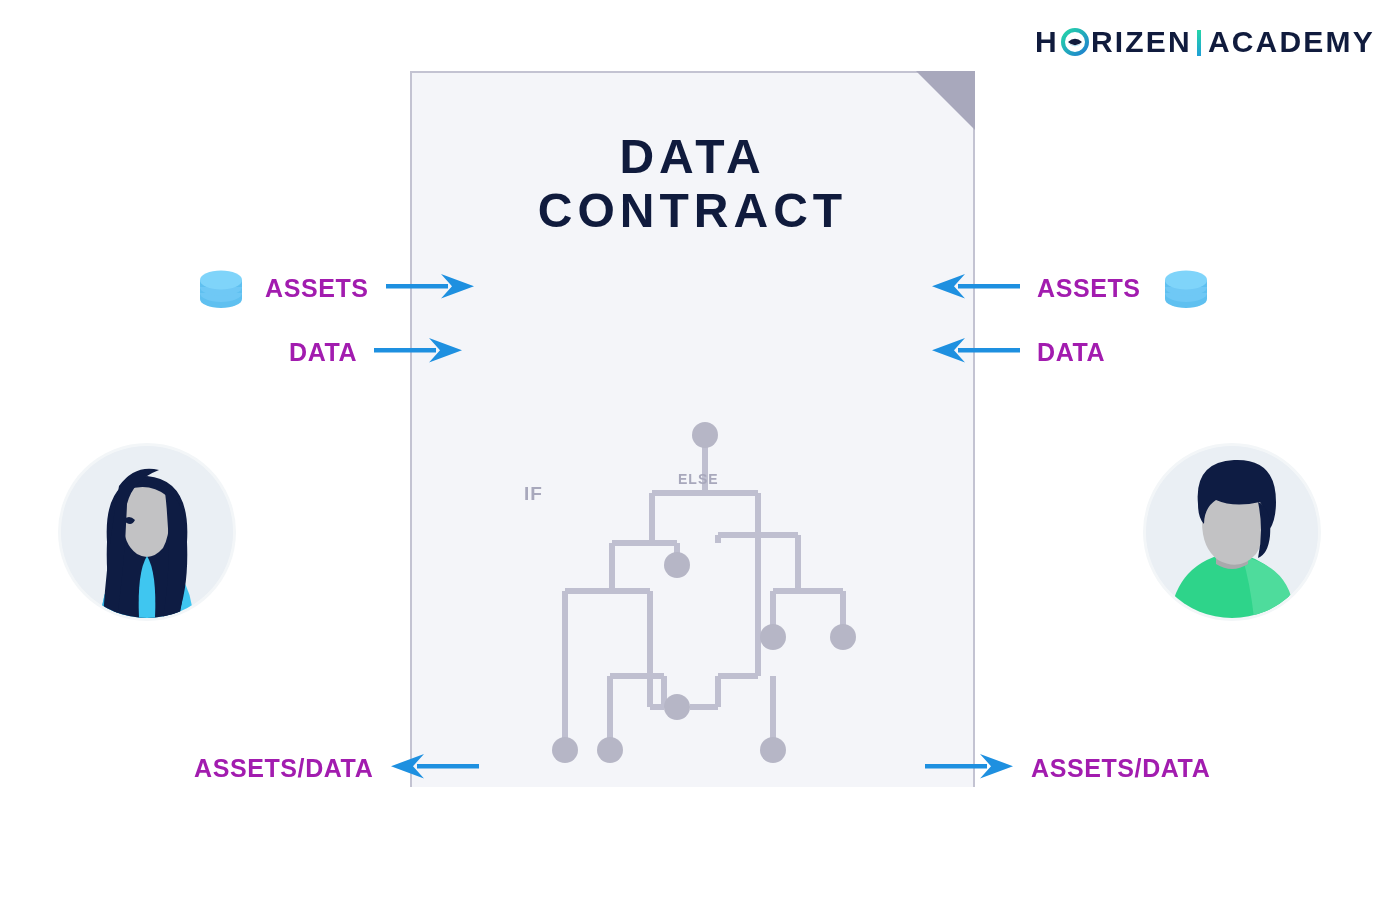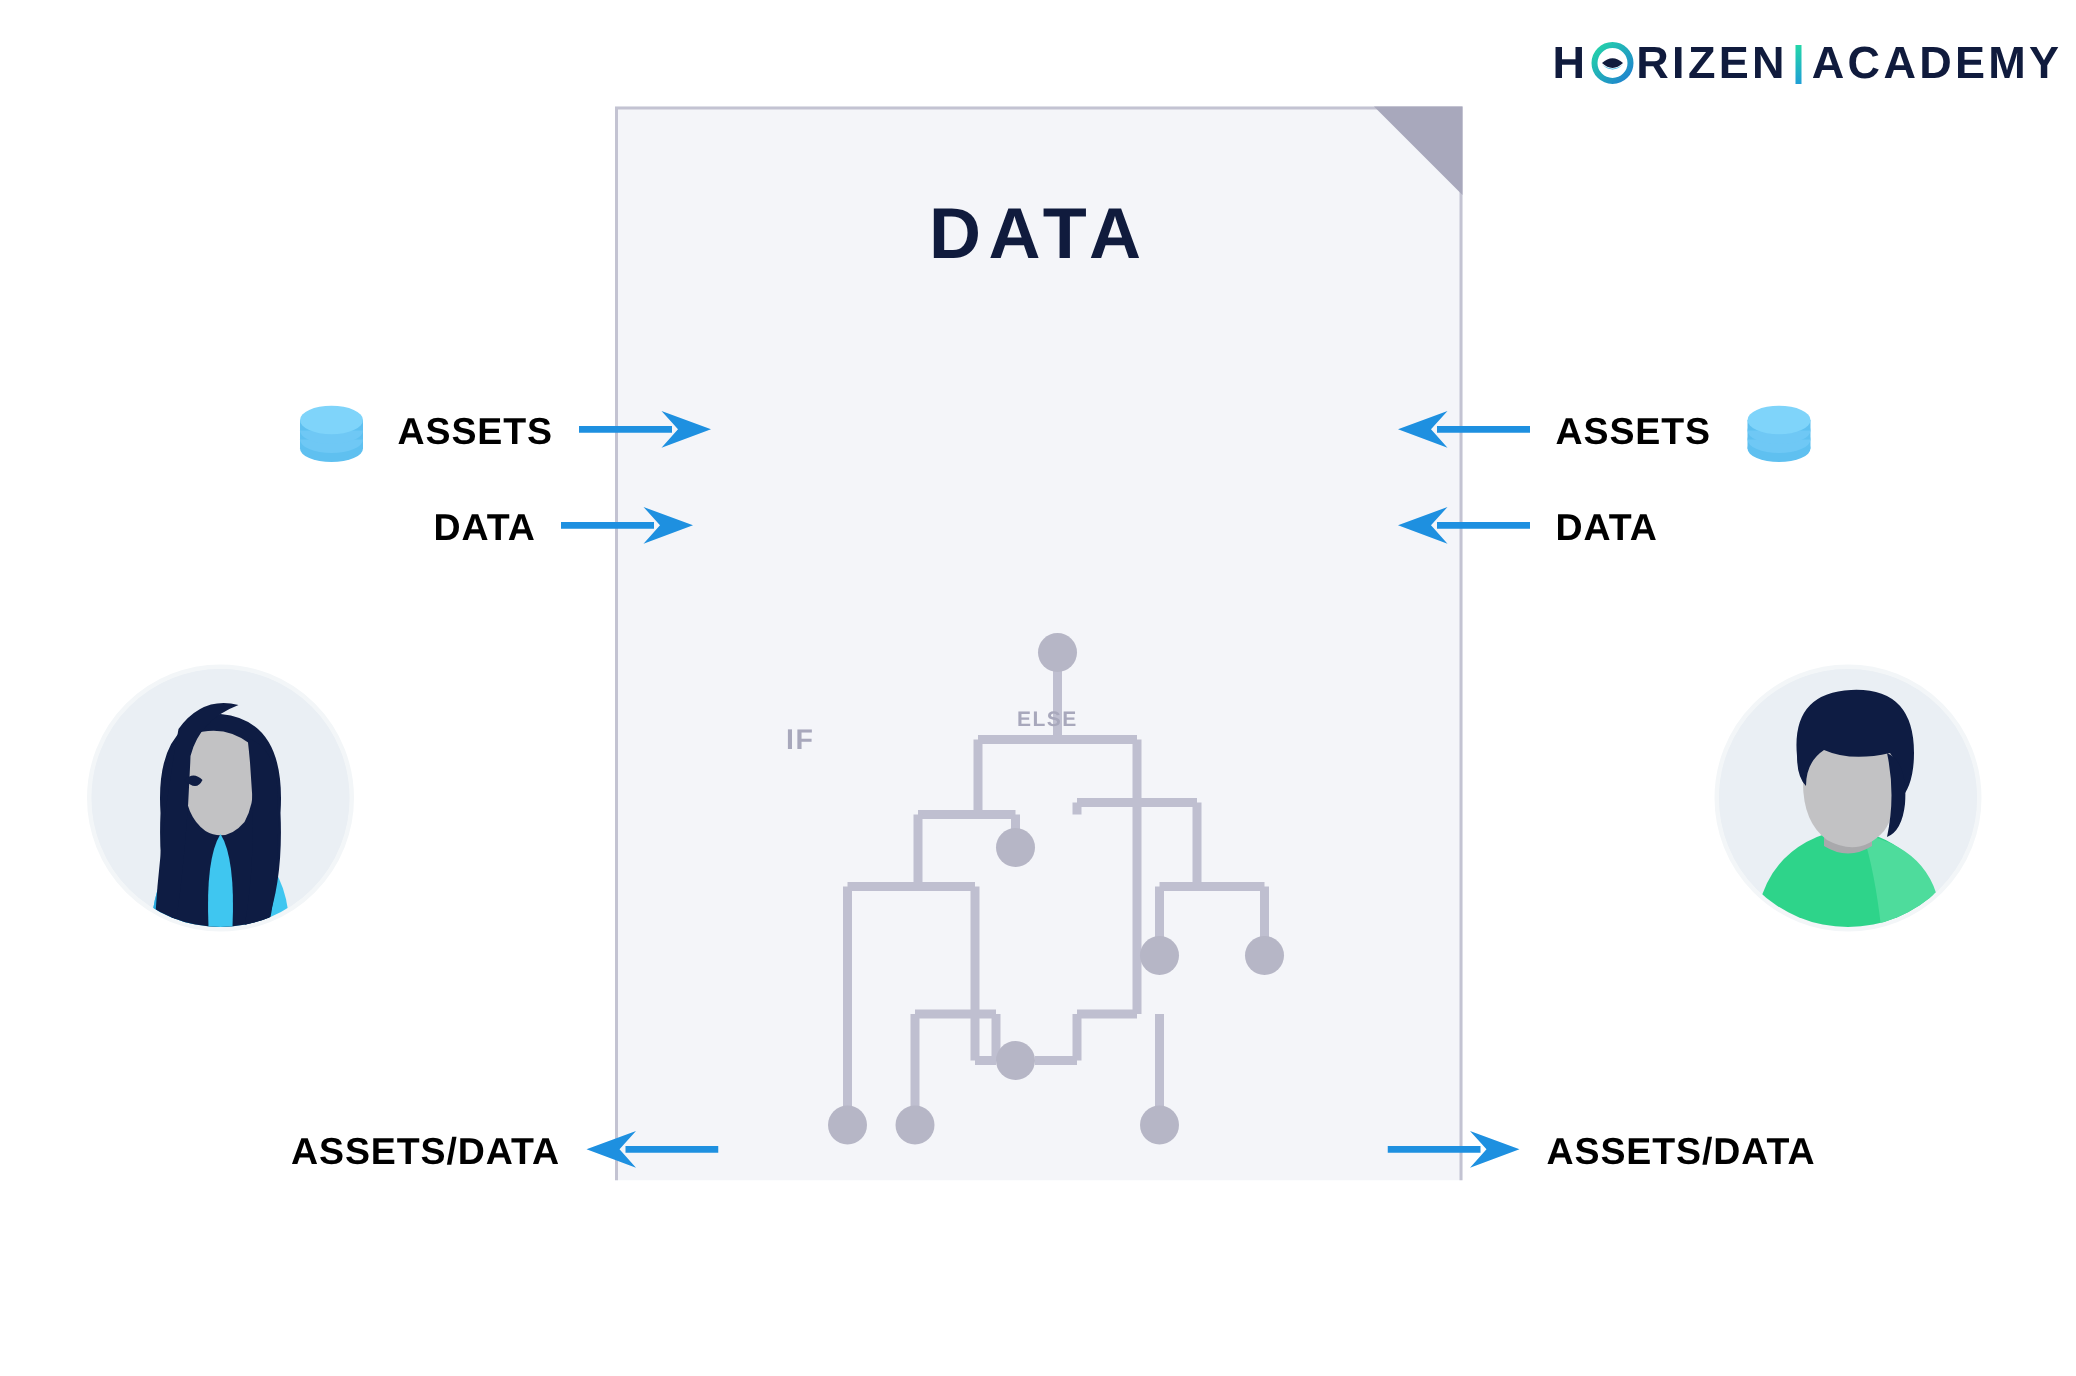--- a/index.html
+++ b/index.html
@@ -105,21 +105,21 @@
     position: absolute;
     display: flex;
     align-items: center;
     height: 36px;
   }
   .flow-label {
     font-family: "Liberation Sans", sans-serif;
     font-weight: bold;
     font-size: 25px;
     letter-spacing: 0.6px;
-    color: #000000;
+    color: #a21caf;
     white-space: nowrap;
     line-height: 1;
   }
   .coin {
     position: relative;
     width: 50px;
     height: 46px;
     flex: none;
   }
   .arrow-wrap { flex: none; }
@@ -156,20 +156,21 @@
         <path d="M16 30 q14 -13 28 0 q-14 13 -28 0 z" fill="#101B3D"></path>
         <path d="M16 32 q14 11 28 0 q-14 13 -28 0 z" fill="#2FAEE0"></path>
       </svg></span><span>RIZEN</span><span class="divider"></span><span>ACADEMY</span></span>
   </div>
 
   <div id="doc">
     <div id="doc-corner"></div>
 
     <div id="doc-title">
       <div>DATA</div>
+      <div>CONTRACT</div>
     </div>
 
     <div id="tree">
       <svg viewBox="0 0 330 430" xmlns="http://www.w3.org/2000/svg" style="width:330px;height:430px;display:block;">
         <g fill="none" stroke="#BFBFD0" stroke-width="6" stroke-linecap="butt">
 
           <path d="M173 92 V150"></path>
 
           <path d="M120 150 H226"></path>
           <path d="M120 150 V200"></path>

